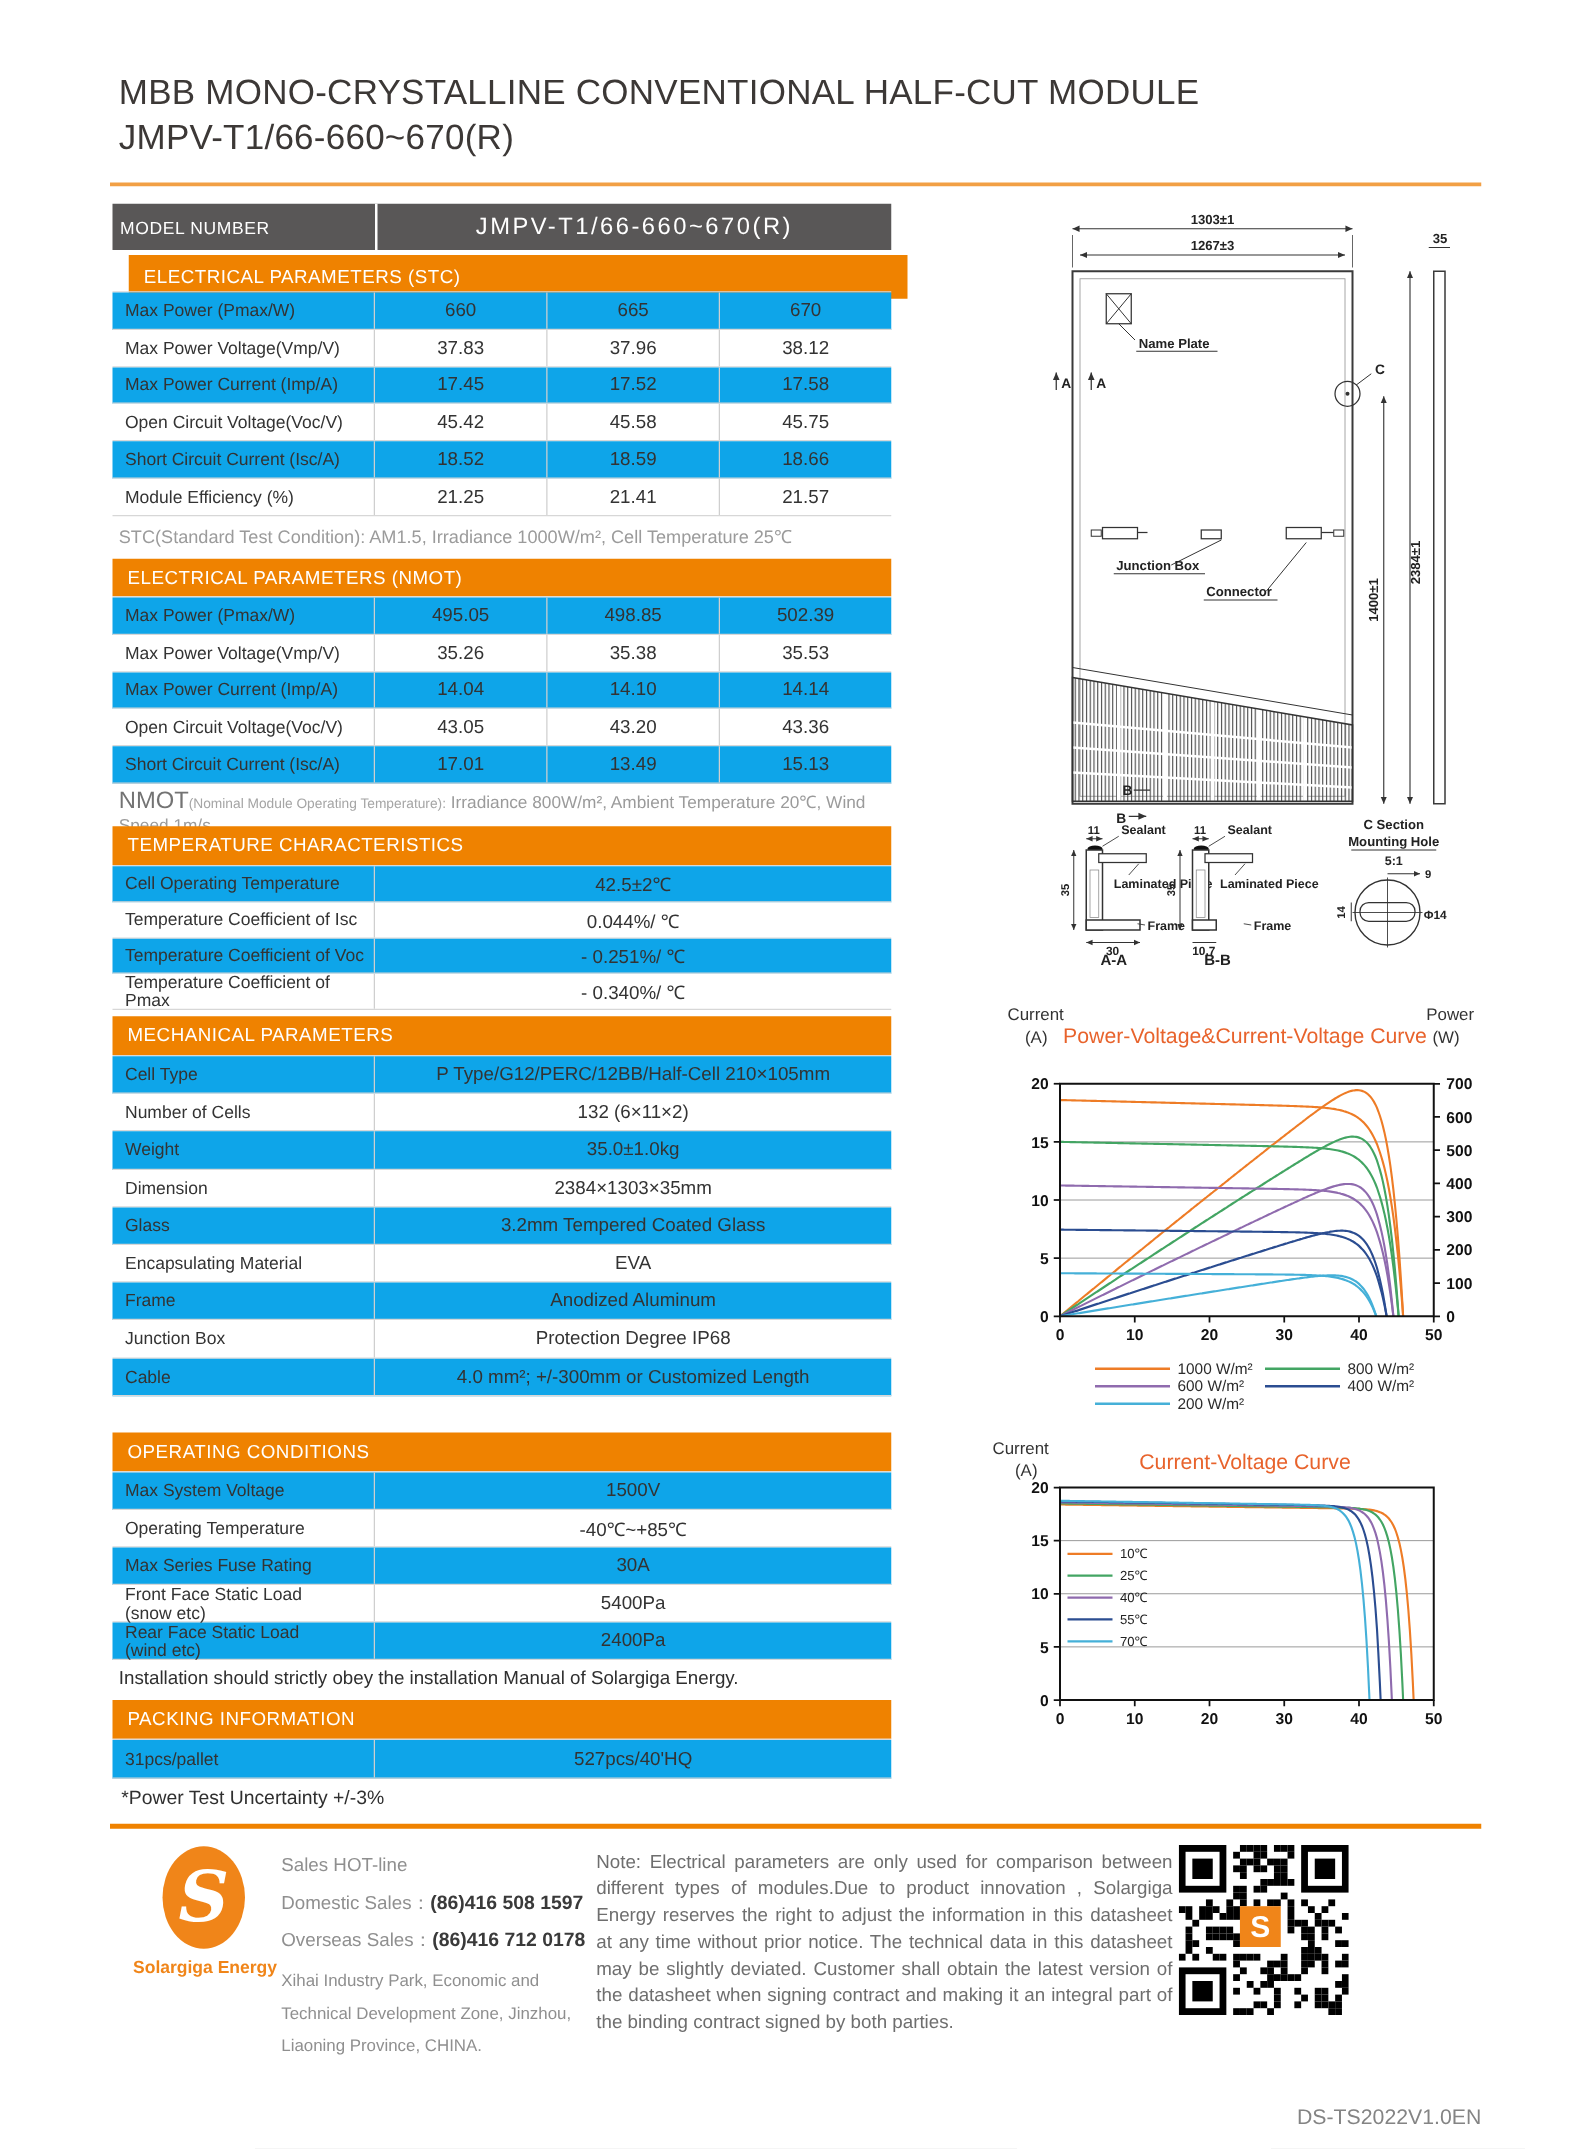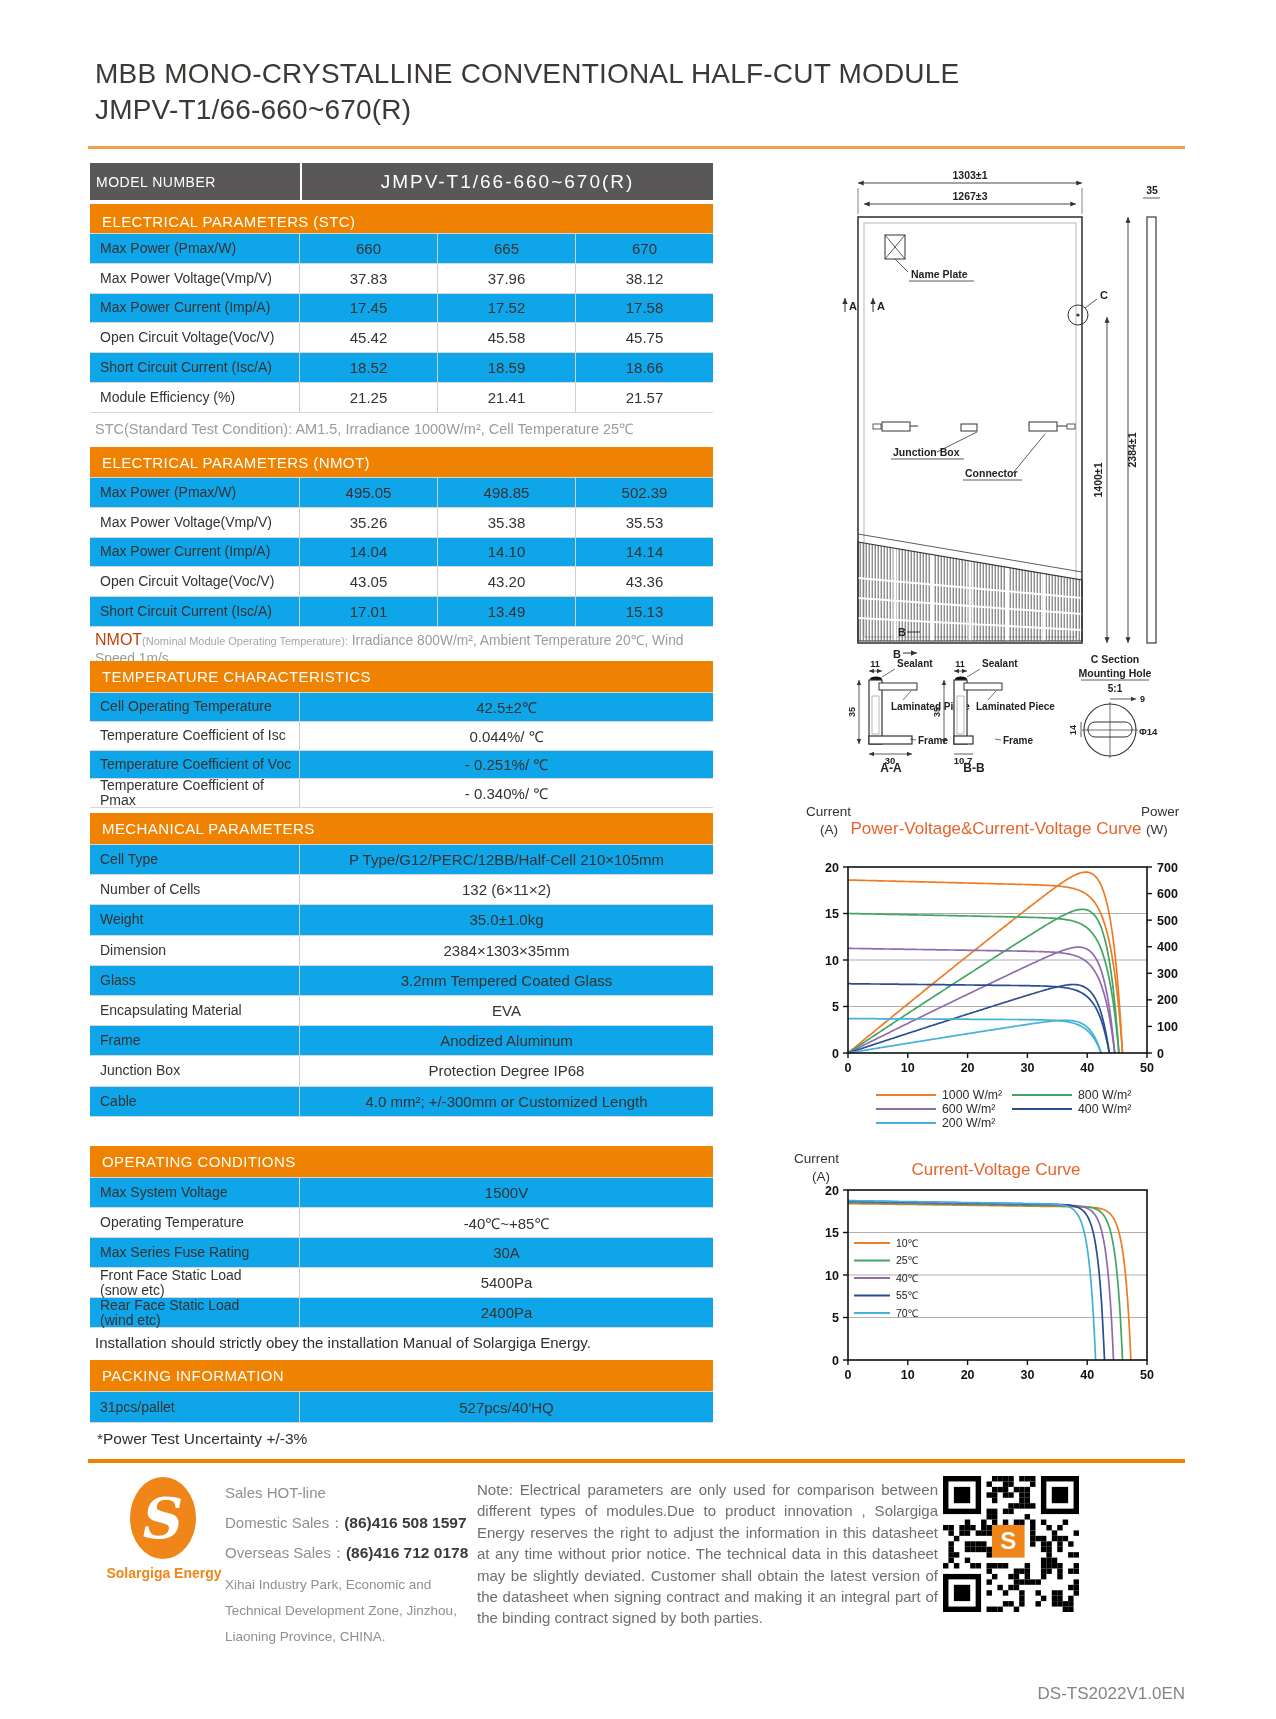--- a/index.html
+++ b/index.html
@@ -25,21 +25,21 @@
   .trow.odd{background:#0ea5e9;}
   .trow.even{background:#fff;}
   .lbl{width:210px;display:flex;align-items:center;padding-left:10px;font-size:14px;color:#333;
        white-space:pre-line;line-height:15px;border-right:1px solid #cfcfcf;}
   .val{flex:1;display:flex;align-items:center;justify-content:center;font-size:15px;color:#333;
        border-right:1px solid #cfcfcf;}
   .val:last-child{border-right:none;}
   
   .note-gray{left:95px;width:625px;font-size:14.5px;color:#9b9b9b;}
   .note-dark{left:95px;width:625px;font-size:15px;color:#2f2f2f;}
-  .nmot-big{font-size:16px;color:#c2410c;}
+  .nmot-big{font-size:19px;color:#737373;}
   .nmot-small{font-size:11px;color:#a5a5a5;}
   
   .legend1{left:876px;top:1088px;width:320px;font-size:12.3px;color:#2c2c2c;}
   .lg-row{display:flex;height:14px;align-items:center;}
   .lg-item{display:flex;align-items:center;width:136px;}
   .lg-line{display:inline-block;width:60px;height:0;border-top:2px solid #000;margin-right:6px;}
   
   .logo-blob{left:130px;top:1477px;width:66px;height:82px;background:#f08519;border-radius:50%;
              display:flex;align-items:center;justify-content:center;color:#fff;font-size:56px;
              font-weight:bold;font-style:italic;font-family:"DejaVu Serif",serif;}
@@ -63,21 +63,21 @@
     <div>JMPV-T1/66-660~670(R)</div>
   </div>
   <div class="abs rule-top"></div>
 
   <div class="abs model-bar">
     <div class="model-label">MODEL NUMBER</div>
     <div class="model-div"></div>
     <div class="model-value">JMPV-T1/66-660~670(R)</div>
   </div>
 
-  <div class="abs sec" style="top:204px;height:35px;">ELECTRICAL PARAMETERS  (STC)</div>
+  <div class="abs sec" style="top:204px;height:35px;margin-left:13px;">ELECTRICAL PARAMETERS  (STC)</div>
   <div class="abs tbl" id="stc-tbl" style="top:233px;--rh:29.8px;">
       <div class="trow odd">
         <div class="lbl">Max Power (Pmax/W)</div>
         <div class="val">660</div>
         <div class="val">665</div>
         <div class="val">670</div>
       </div>
       <div class="trow even">
         <div class="lbl">Max Power Voltage(Vmp/V)</div>
         <div class="val">37.83</div>

